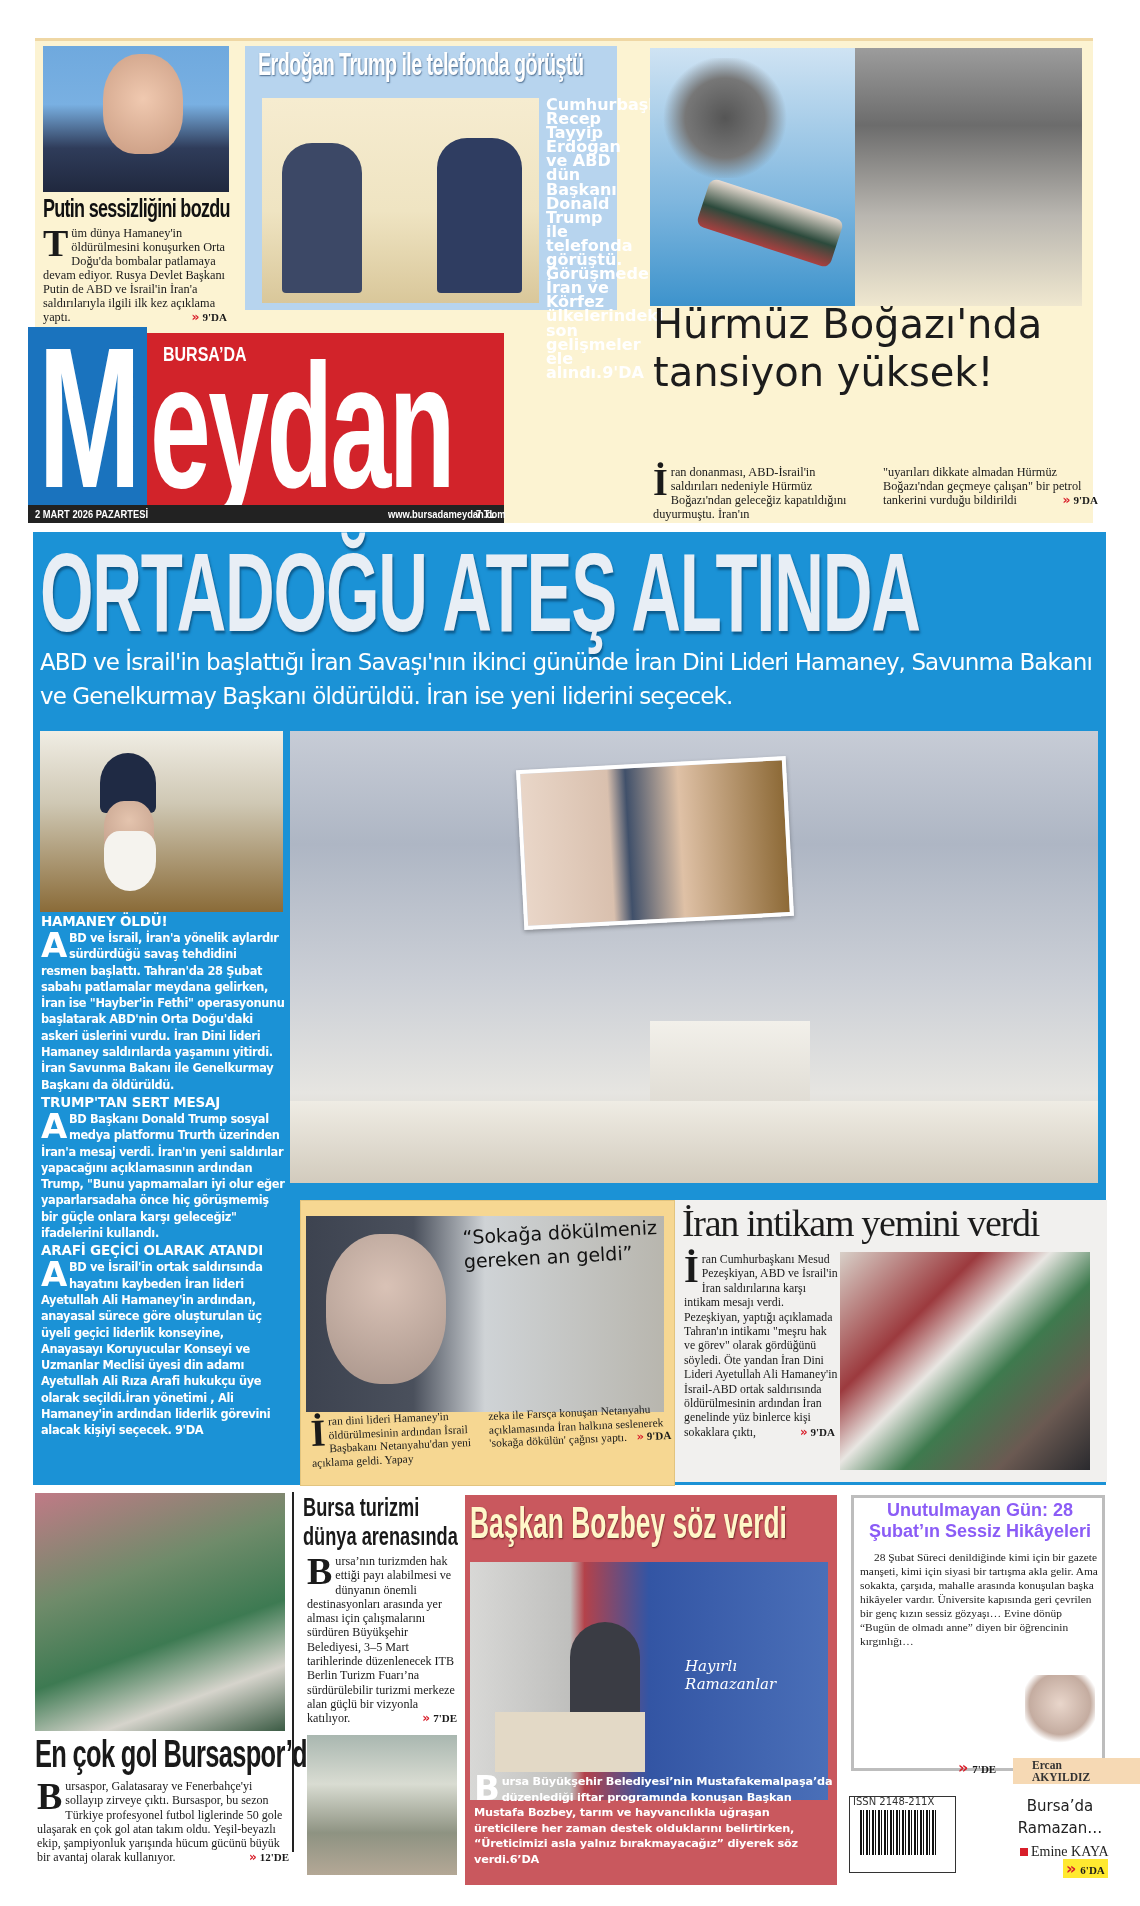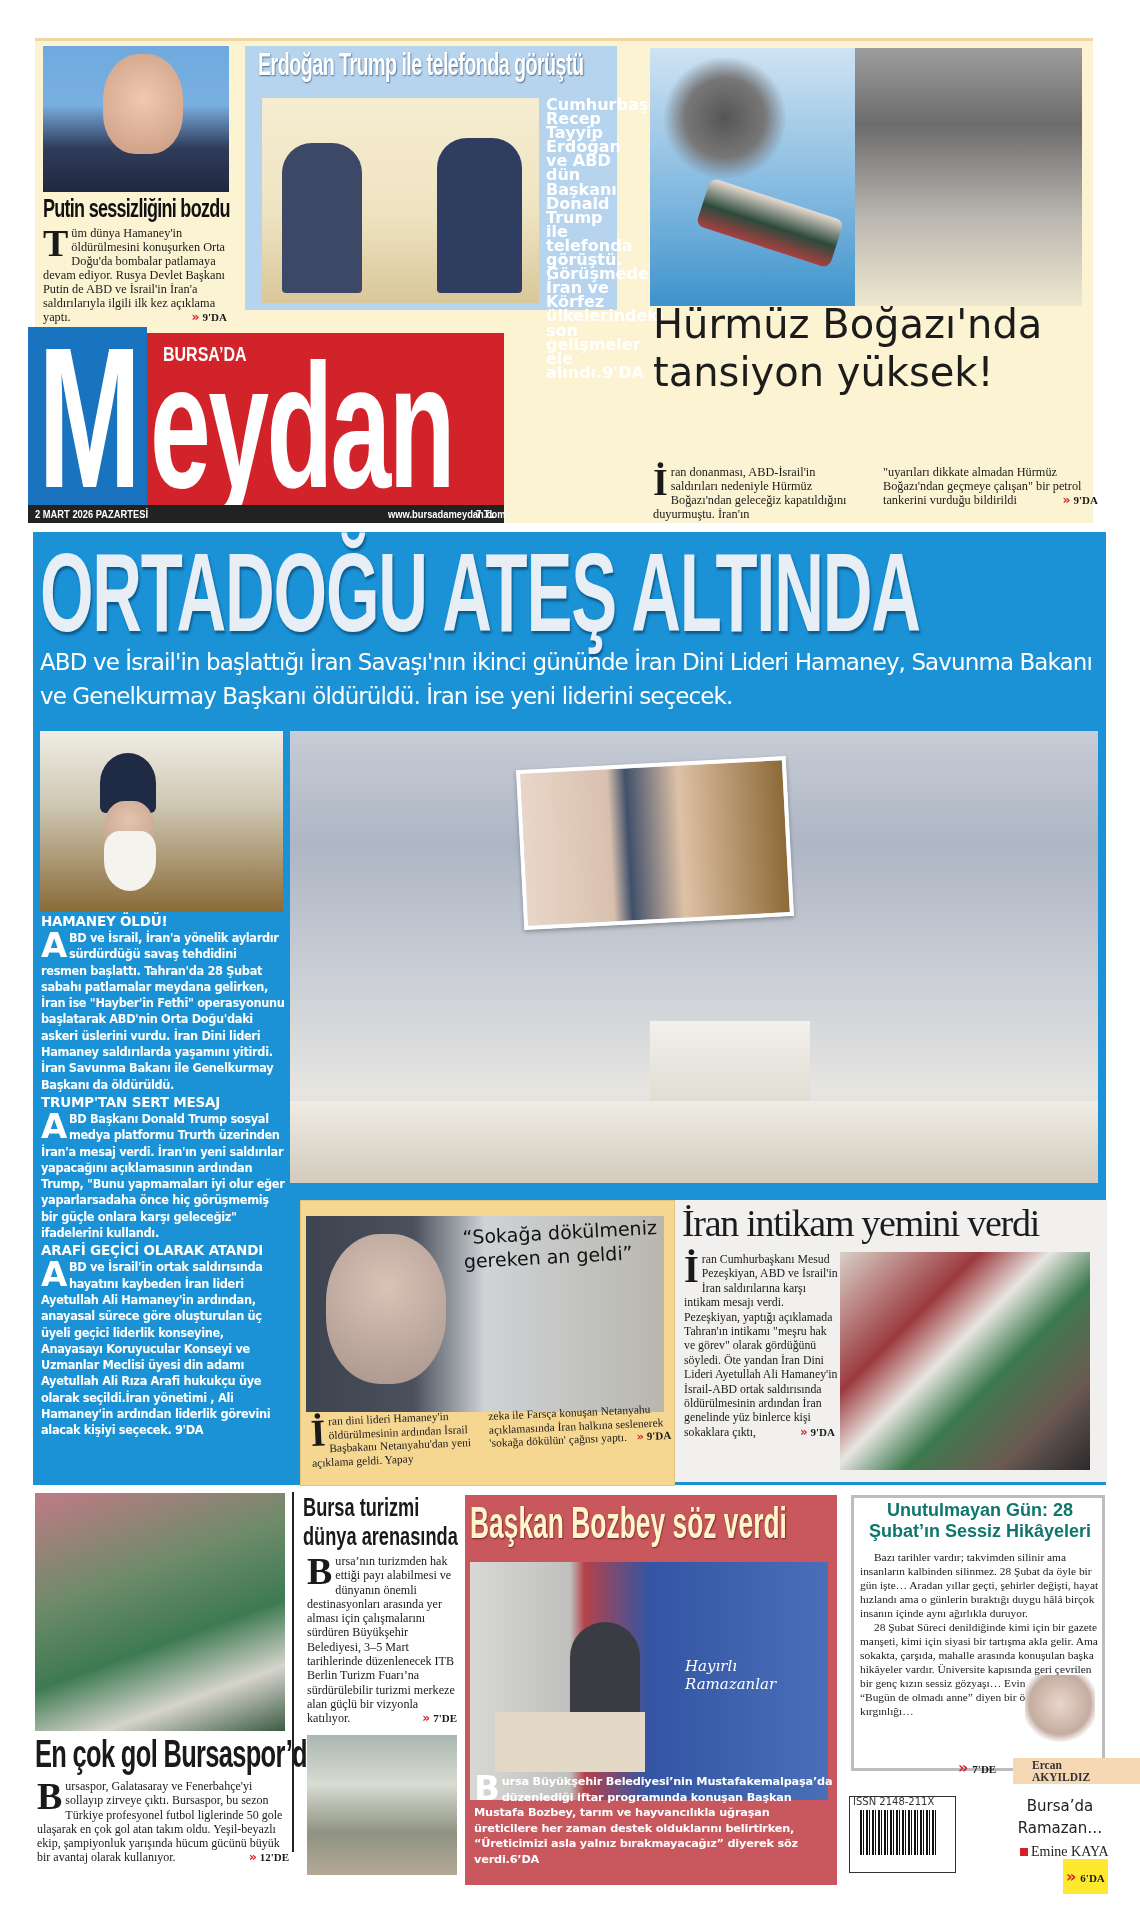--- a/index.html
+++ b/index.html
@@ -67,33 +67,33 @@
 #tour-title{left:303px;top:1493px;font-family:"Liberation Sans",sans-serif;font-weight:bold;font-size:26px;line-height:29px;transform:scaleX(.7);transform-origin:left top;white-space:nowrap}
 #tour-text{left:307px;top:1554px;width:150px;font-size:12.1px;line-height:14.3px}
 #tour-photo{left:307px;top:1735px;width:150px;height:140px;background:linear-gradient(180deg,#a9b7b0 0%,#d9dcd2 35%,#8e9382 70%,#b4a896 100%)}
 #bozbey-box{left:465px;top:1495px;width:372px;height:390px;background:#c9585e}
 #bozbey-title{left:470px;top:1497px;font-family:"Liberation Sans",sans-serif;font-weight:bold;font-size:44px;line-height:52px;color:#fff7c9;transform:scaleX(.6);transform-origin:left top;white-space:nowrap;text-shadow:1px 1px 2px #6d2327}
 #bozbey-photo{left:470px;top:1562px;width:358px;height:238px;background:linear-gradient(90deg,#d8d8d6 0%,#bfbfbd 28%,#b4424a 32%,#3355a4 50%,#4a6fb8 100%)}
 #bozbey-text{left:474px;top:1774px;width:362px;font-family:"DejaVu Sans",sans-serif;font-weight:bold;font-size:11.3px;line-height:15.5px;color:#fff;letter-spacing:-.2px}
 #bozbey-text .dc{float:left;font-size:34px;line-height:28px;margin-right:2px}
 #col-box{left:851px;top:1495px;width:254px;height:228px;border:3px solid #bdbdbd;border-bottom:none;background:#fff}
 #col-box2{left:851px;top:1723px;width:254px;height:48px;border:3px solid #bdbdbd;border-top:none}
-#col-title{left:860px;top:1500px;width:240px;text-align:center;font-family:"Liberation Sans",sans-serif;font-weight:bold;font-size:18px;line-height:21px;color:#0f766e}
+#col-title{left:860px;top:1500px;width:240px;text-align:center;font-family:"Liberation Sans",sans-serif;font-weight:bold;font-size:18px;line-height:21px;color:#8b5cf6}
 #col-text{left:860px;top:1550px;width:240px;font-size:11.4px;line-height:14px}
 #col-text p{text-indent:14px}
 #col-photo{left:1025px;top:1675px;width:70px;height:72px;background:radial-gradient(circle at 50% 40%,#e9d6cb 0%,#c4aca0 55%,#fff 70%)}
 #col-author{left:1013px;top:1758px;background:#f6d9b4;font-size:11.5px;font-weight:bold;padding:1px 19px;color:#333}
 #issn{left:849px;top:1796px;width:107px;height:77px;border:1px solid #333;background:#fff}
 #issn-label{left:853px;top:1796px;font-family:"DejaVu Sans",sans-serif;font-size:10px;color:#333}
 #barcode{left:860px;top:1810px;width:76px;height:45px;background:repeating-linear-gradient(90deg,#111 0 2px,#fff 2px 3px,#111 3px 4px,#fff 4px 6px)}
 #ram-photo{left:962px;top:1796px;width:58px;height:77px;background:linear-gradient(180deg,#2b2a3a 0%,#3c3a4c 40%,repeating-linear-gradient(180deg,#222 0 4px,#ddd 4px 8px) 100%)}
 #ram-title{left:1016px;top:1795px;width:88px;text-align:center;font-family:"DejaVu Sans",sans-serif;font-size:15px;line-height:22px;color:#222}
 #ram-author{left:1020px;top:1844px;font-size:14px;color:#222}
 #ram-author::before{content:"";display:inline-block;width:8px;height:8px;background:#d81e2a;margin-right:3px}
-#ram-ref{left:1063px;top:1859px;background:#ffe930;padding:8px 3px}
+#ram-ref{left:1063px;top:1859px;background:#ffe930;padding:0 3px}
 </style>
 </head>
 <body>
 
 <div id="top" class="abs"></div>
 
 <div id="putin-photo" class="photo">
   <div id="putin-face" class="abs"></div>
 </div>
 <div id="putin-title" class="abs cond">Putin sessizliğini bozdu</div>
@@ -208,21 +208,20 @@
   <div class="abs" style="left:25px;top:150px;width:150px;height:60px;background:#e3d9c6"></div>
 </div>
 <div id="bozbey-text" class="abs">
   <span class="dc">B</span><span>ursa Büyükşehir Belediyesi’nin Mustafakemalpaşa’da düzenlediği iftar programında konuşan Başkan Mustafa Bozbey, tarım ve hayvancılıkla uğraşan üreticilere her zaman destek olduklarını belirtirken, “Üreticimizi asla yalnız bırakmayacağız” diyerek söz verdi.6’DA</span>
 </div>
 
 <div id="col-box" class="abs"></div>
 <div id="col-box2" class="abs"></div>
 <div id="col-title" class="abs">Unutulmayan Gün: 28 Şubat’ın Sessiz Hikâyeleri</div>
 <div id="col-text" class="abs ser">
-  <p>Bazı tarihler vardır; takvimden silinir ama insanların kalbinden silinmez. 28 Şubat da öyle bir gün işte… Aradan yıllar geçti, şehirler değişti, hayat hızlandı ama o günlerin bıraktığı duygu hâlâ birçok insanın içinde aynı ağırlıkla duruyor.</p>
   <p style="padding-right:0">28 Şubat Süreci denildiğinde kimi için bir gazete manşeti, kimi için siyasi bir tartışma akla gelir. Ama sokakta, çarşıda, mahalle arasında konuşulan başka hikâyeler vardır. Üniversite kapısında geri çevrilen bir genç kızın sessiz gözyaşı… Evine dönüp “Bugün de olmadı anne” diyen bir öğrencinin kırgınlığı…</p>
 </div>
 <div id="col-photo" class="photo"></div>
 <div class="abs" style="left:958px;top:1758px"><span class="arrow">»</span> <span class="ref">7'DE</span></div>
 <div id="col-author" class="abs ser">Ercan AKYILDIZ</div>
 
 <div id="issn" class="abs"></div>
 <div id="issn-label" class="abs">ISSN 2148-211X</div>
 <div id="barcode" class="abs"></div>
 

